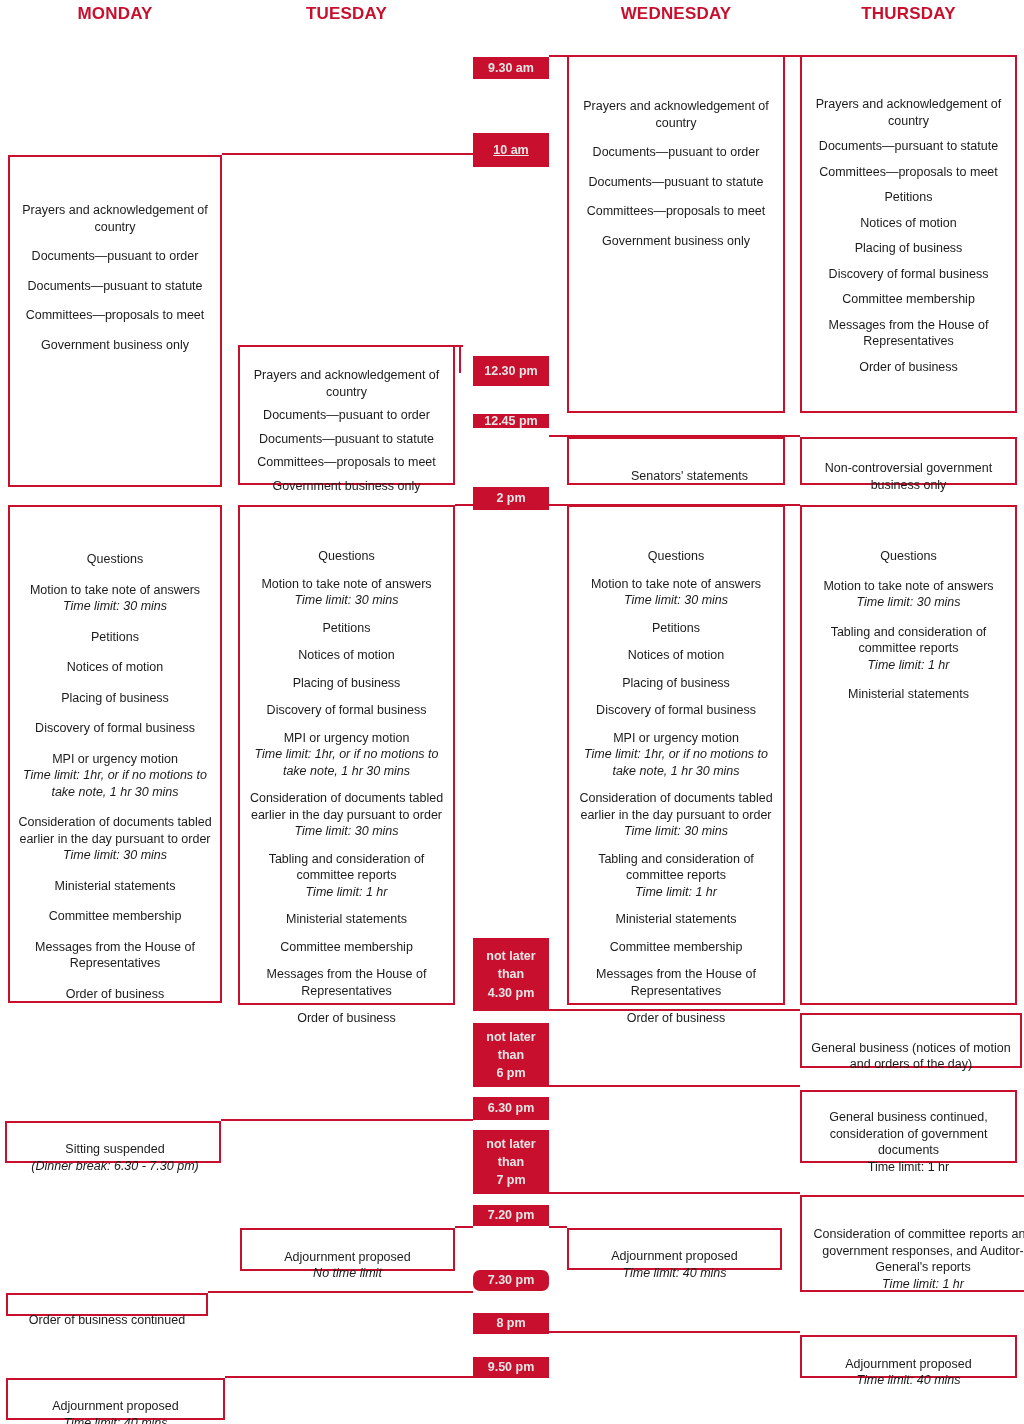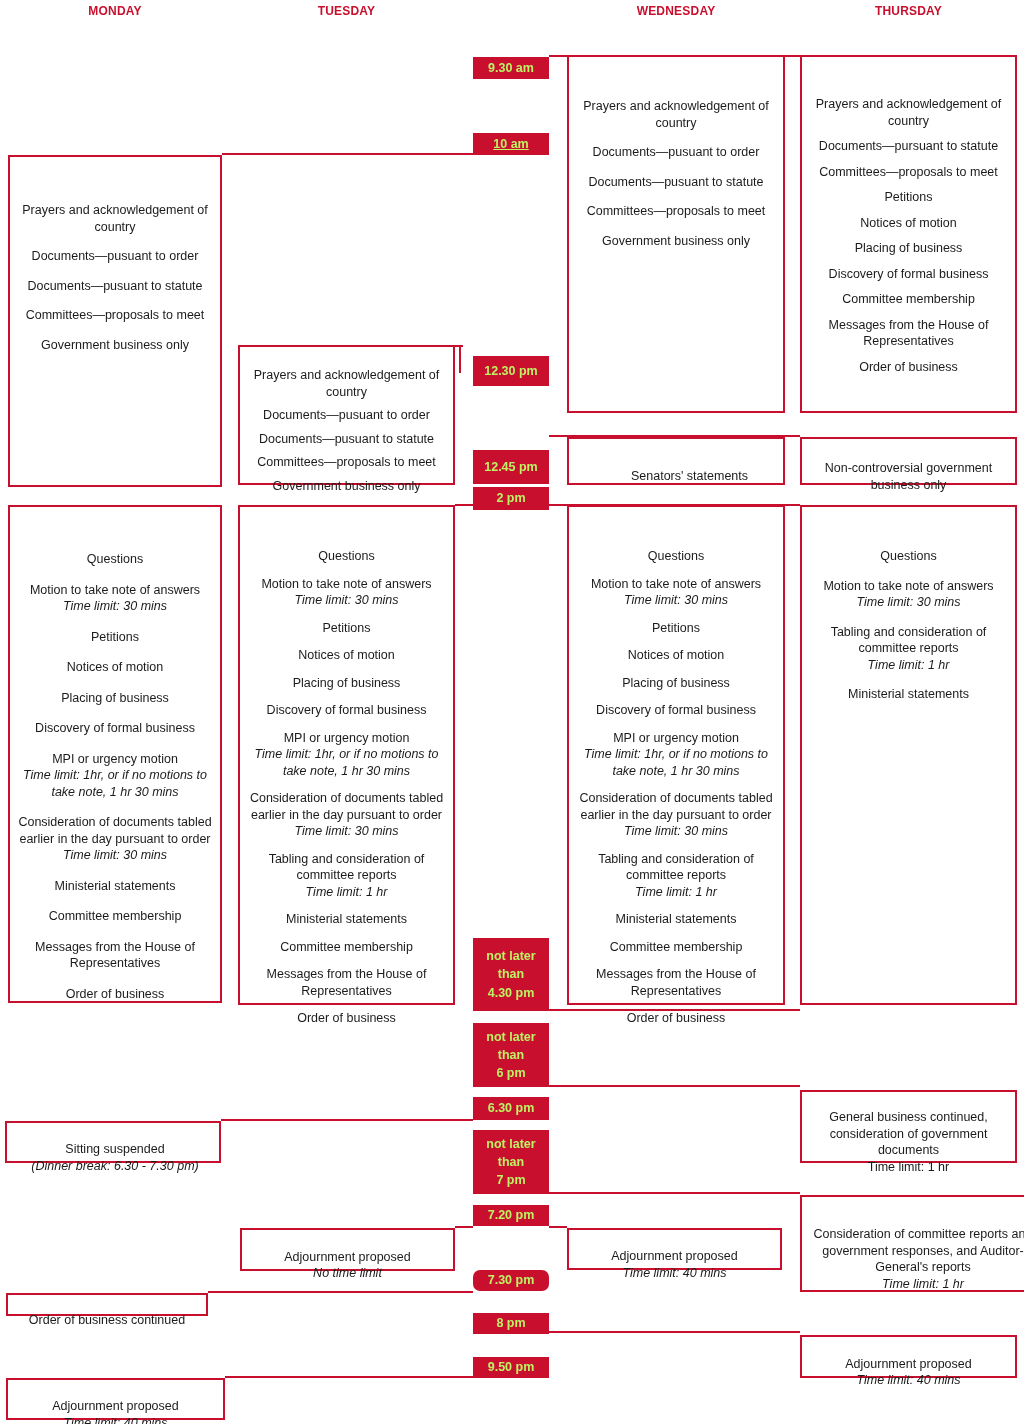--- a/index.html
+++ b/index.html
@@ -1,34 +1,34 @@
 <!DOCTYPE html>
 <html><head>
 <meta charset="utf-8">
 <style>
   :root{ --red:#c8102e; --ink:#1b1b1b; }
   html,body{margin:0;padding:0;background:#fff;}
   body{font-family:"Liberation Sans",sans-serif;color:var(--ink);}
   .sheet{position:relative;width:1024px;height:1424px;background:#fff;overflow:hidden;}
 
-  .day{position:absolute;top:4px;color:var(--red);font-weight:700;font-size:12px;
+  .day{position:absolute;top:4px;color:var(--red);font-weight:700;font-size:17px;
        text-align:center;letter-spacing:.2px;}
 
   .box{position:absolute;box-sizing:border-box;border:2px solid var(--red);background:#fff;
        display:flex;flex-direction:column;padding:10px 4px;font-size:12.5px;line-height:1.32;}
   .box.top{justify-content:flex-start;}
   .box.mid{justify-content:center;padding:4px 4px;}
   .items{display:flex;flex-direction:column;gap:12px;margin-top:31px;}
   .g7 .items{gap:7px;} .g9 .items{gap:9px;} .g11 .items{gap:11px;}
   .g13 .items{gap:13px;} .g14 .items{gap:14px;}
   .item{text-align:center;}
   .limit{font-style:italic;}
   .note{font-style:normal;}
 
-  .badge{position:absolute;background:var(--red);color:#bef264;font-weight:700;font-size:12.5px;
+  .badge{position:absolute;background:var(--red);color:#e5e5e5;font-weight:700;font-size:12.5px;
          display:flex;align-items:center;justify-content:center;text-align:center;
          white-space:pre-line;line-height:1.45;box-sizing:border-box;}
 
   .line{position:absolute;background:var(--red);}
 </style>
 </head>
 <body>
 
 <div class="sheet">
 
@@ -386,20 +386,28 @@
         <div class="limit">Time limit: 1 hr</div>
 
       </div>
         <div class="item">
         <div class="t">Ministerial statements</div>
 
       </div>
       </div>
   </div>
 
+  <div class="box mid" style="left:800px;top:1013px;width:222px;height:55px;">
+    <div class="items">
+        <div class="item">
+        <div class="t">General business (notices of motion and orders of the day)</div>
+
+      </div>
+      </div>
+  </div>
 
   <div class="box mid" style="left:800px;top:1090px;width:217px;height:73px;">
     <div class="items">
         <div class="item">
         <div class="t">General business continued, consideration of government documents</div>
 
         <div class="note">Time limit: 1 hr</div>
       </div>
       </div>
   </div>
@@ -467,23 +475,23 @@
     <div class="items">
         <div class="item">
         <div class="t">Adjournment proposed</div>
         <div class="limit">Time limit: 40 mins</div>
 
       </div>
       </div>
   </div>
 
   <div class="badge" style="left:473px;top:57px;width:76px;height:22px;">9.30 am</div>
-  <div class="badge" style="left:473px;top:133px;width:76px;height:22px;text-decoration:underline;">10 am</div>
+  <div class="badge" style="left:473px;top:133px;width:76px;height:34px;text-decoration:underline;">10 am</div>
   <div class="badge" style="left:473px;top:356px;width:76px;height:30px;">12.30 pm</div>
-  <div class="badge" style="left:473px;top:414px;width:76px;height:34px;margin-top:36px;">12.45 pm</div>
+  <div class="badge" style="left:473px;top:414px;width:76px;height:14px;">12.45 pm</div>
   <div class="badge" style="left:473px;top:487px;width:76px;height:23px;">2 pm</div>
   <div class="badge" style="left:473px;top:938px;width:76px;height:73px;">not later
 than
 4.30 pm</div>
   <div class="badge" style="left:473px;top:1023px;width:76px;height:64px;">not later
 than
 6 pm</div>
   <div class="badge" style="left:473px;top:1097px;width:76px;height:23px;">6.30 pm</div>
   <div class="badge" style="left:473px;top:1130px;width:76px;height:64px;">not later
 than

